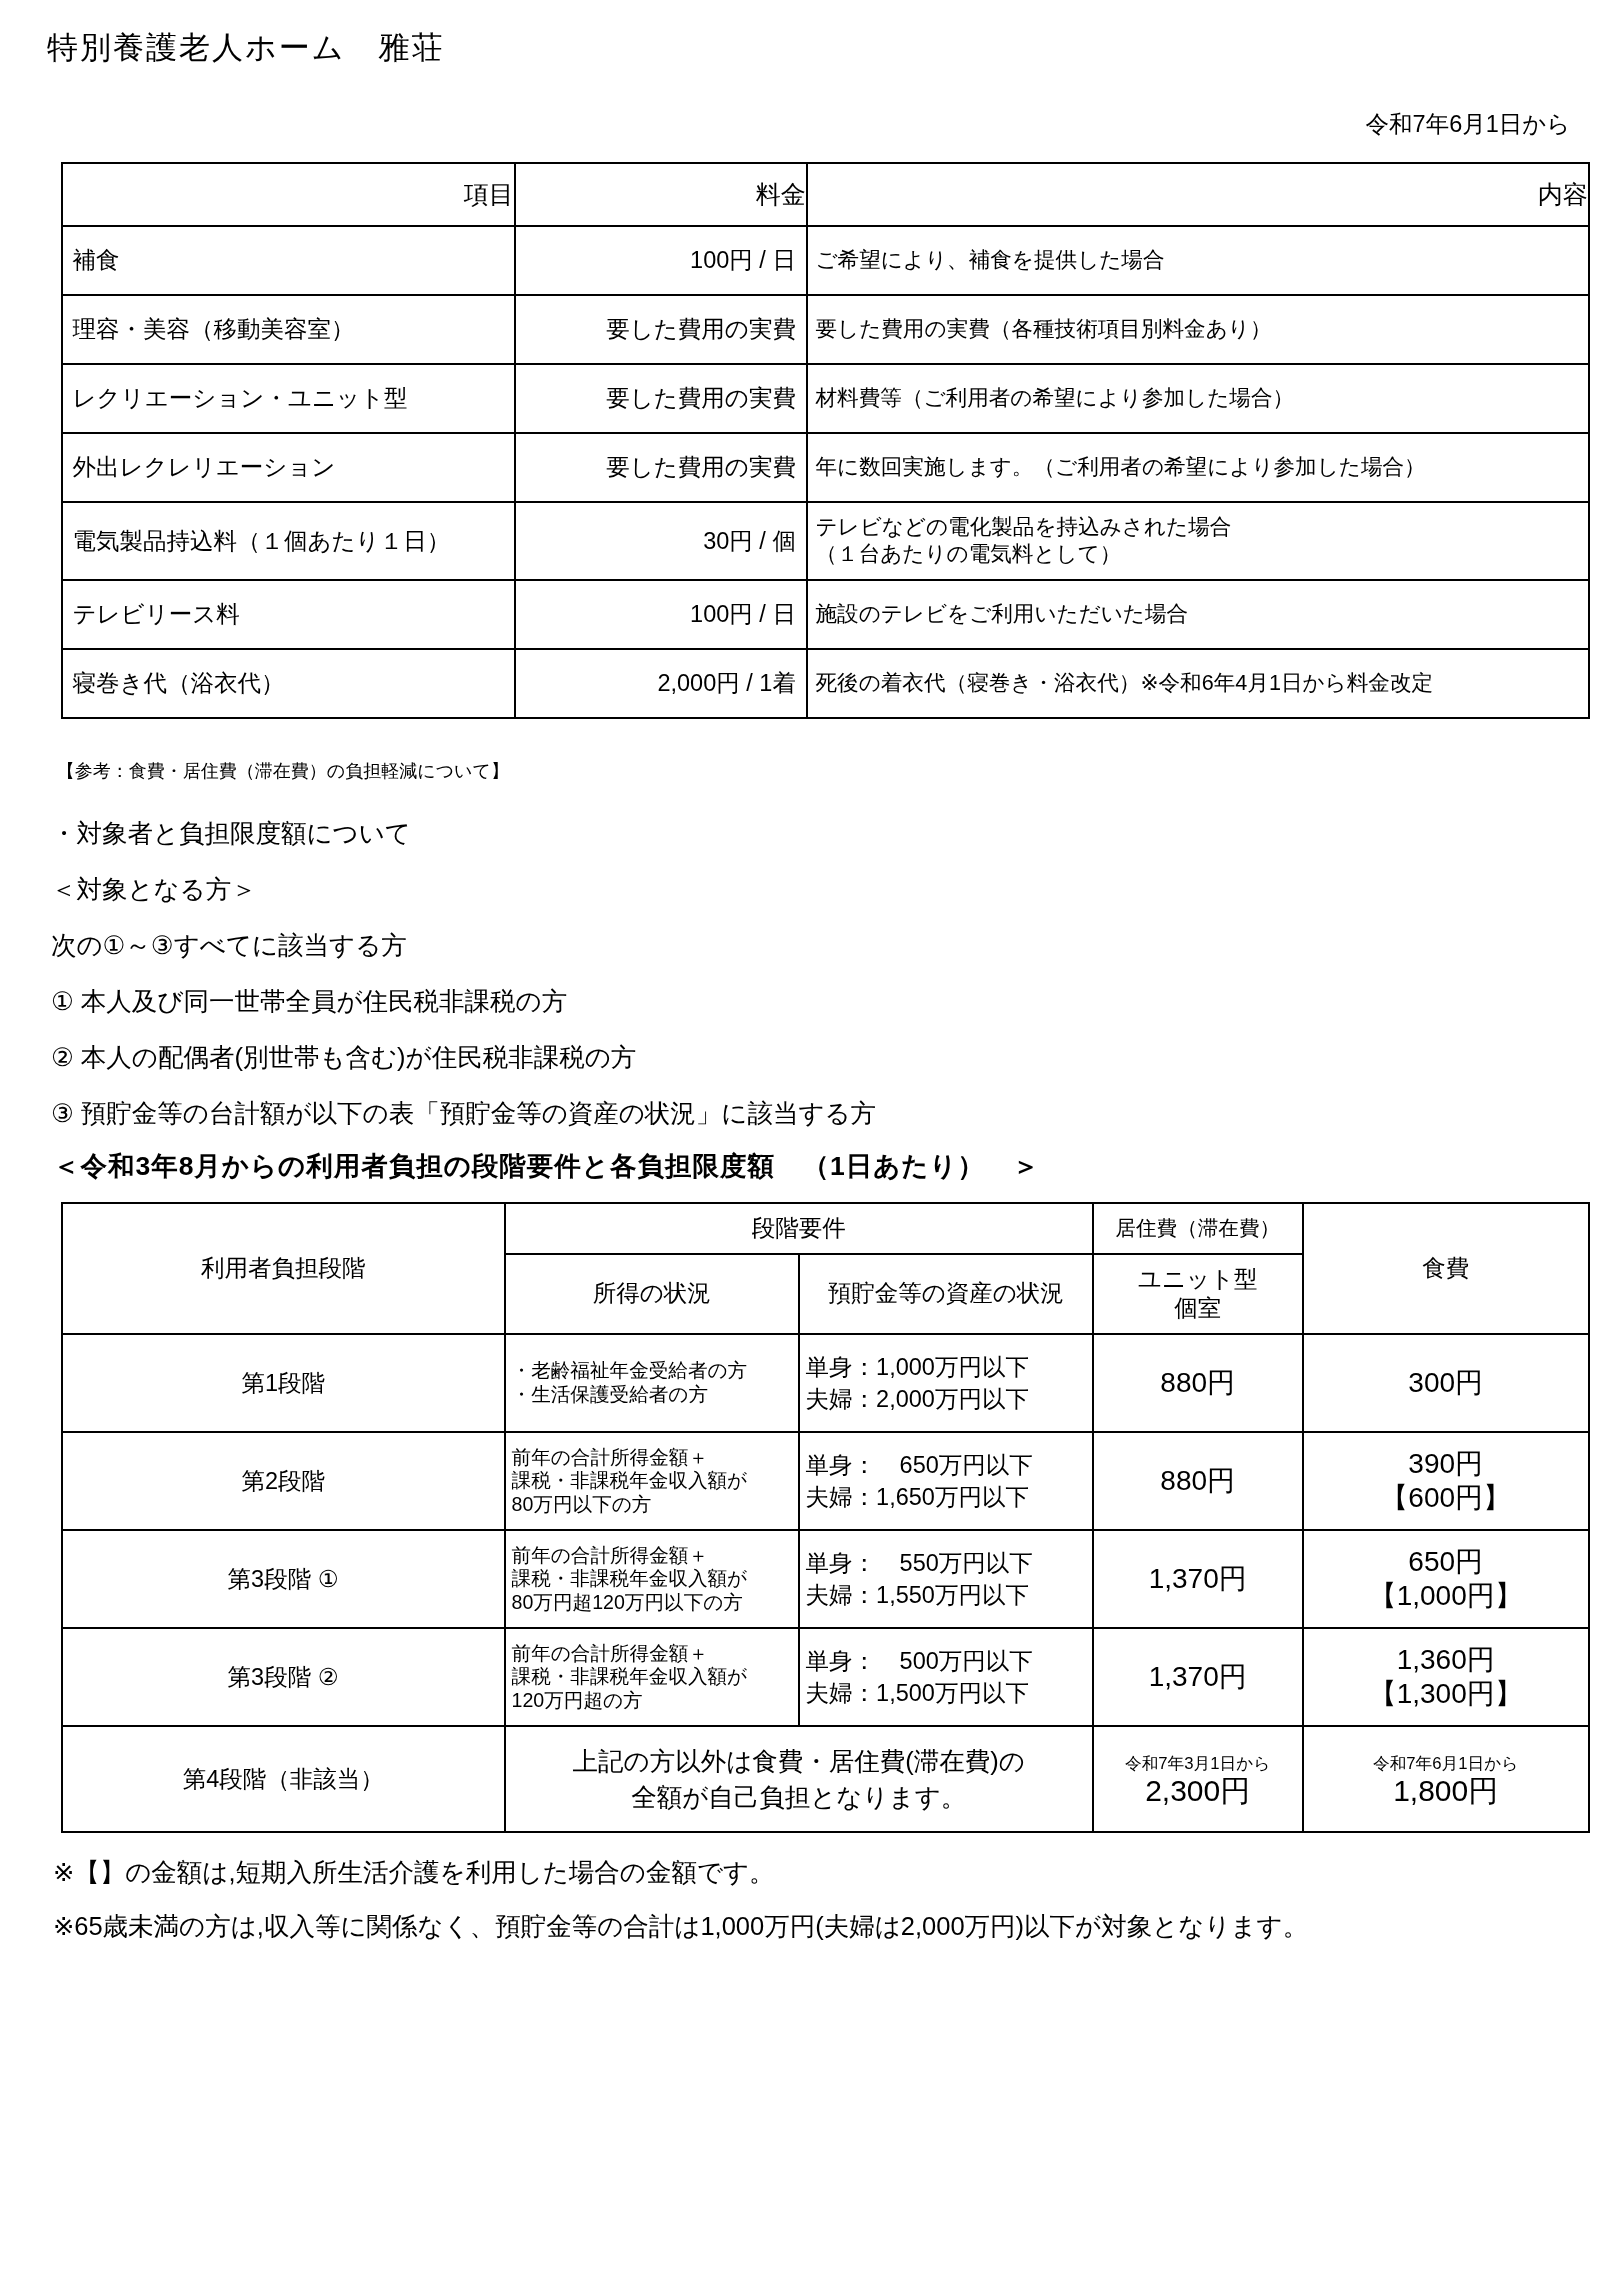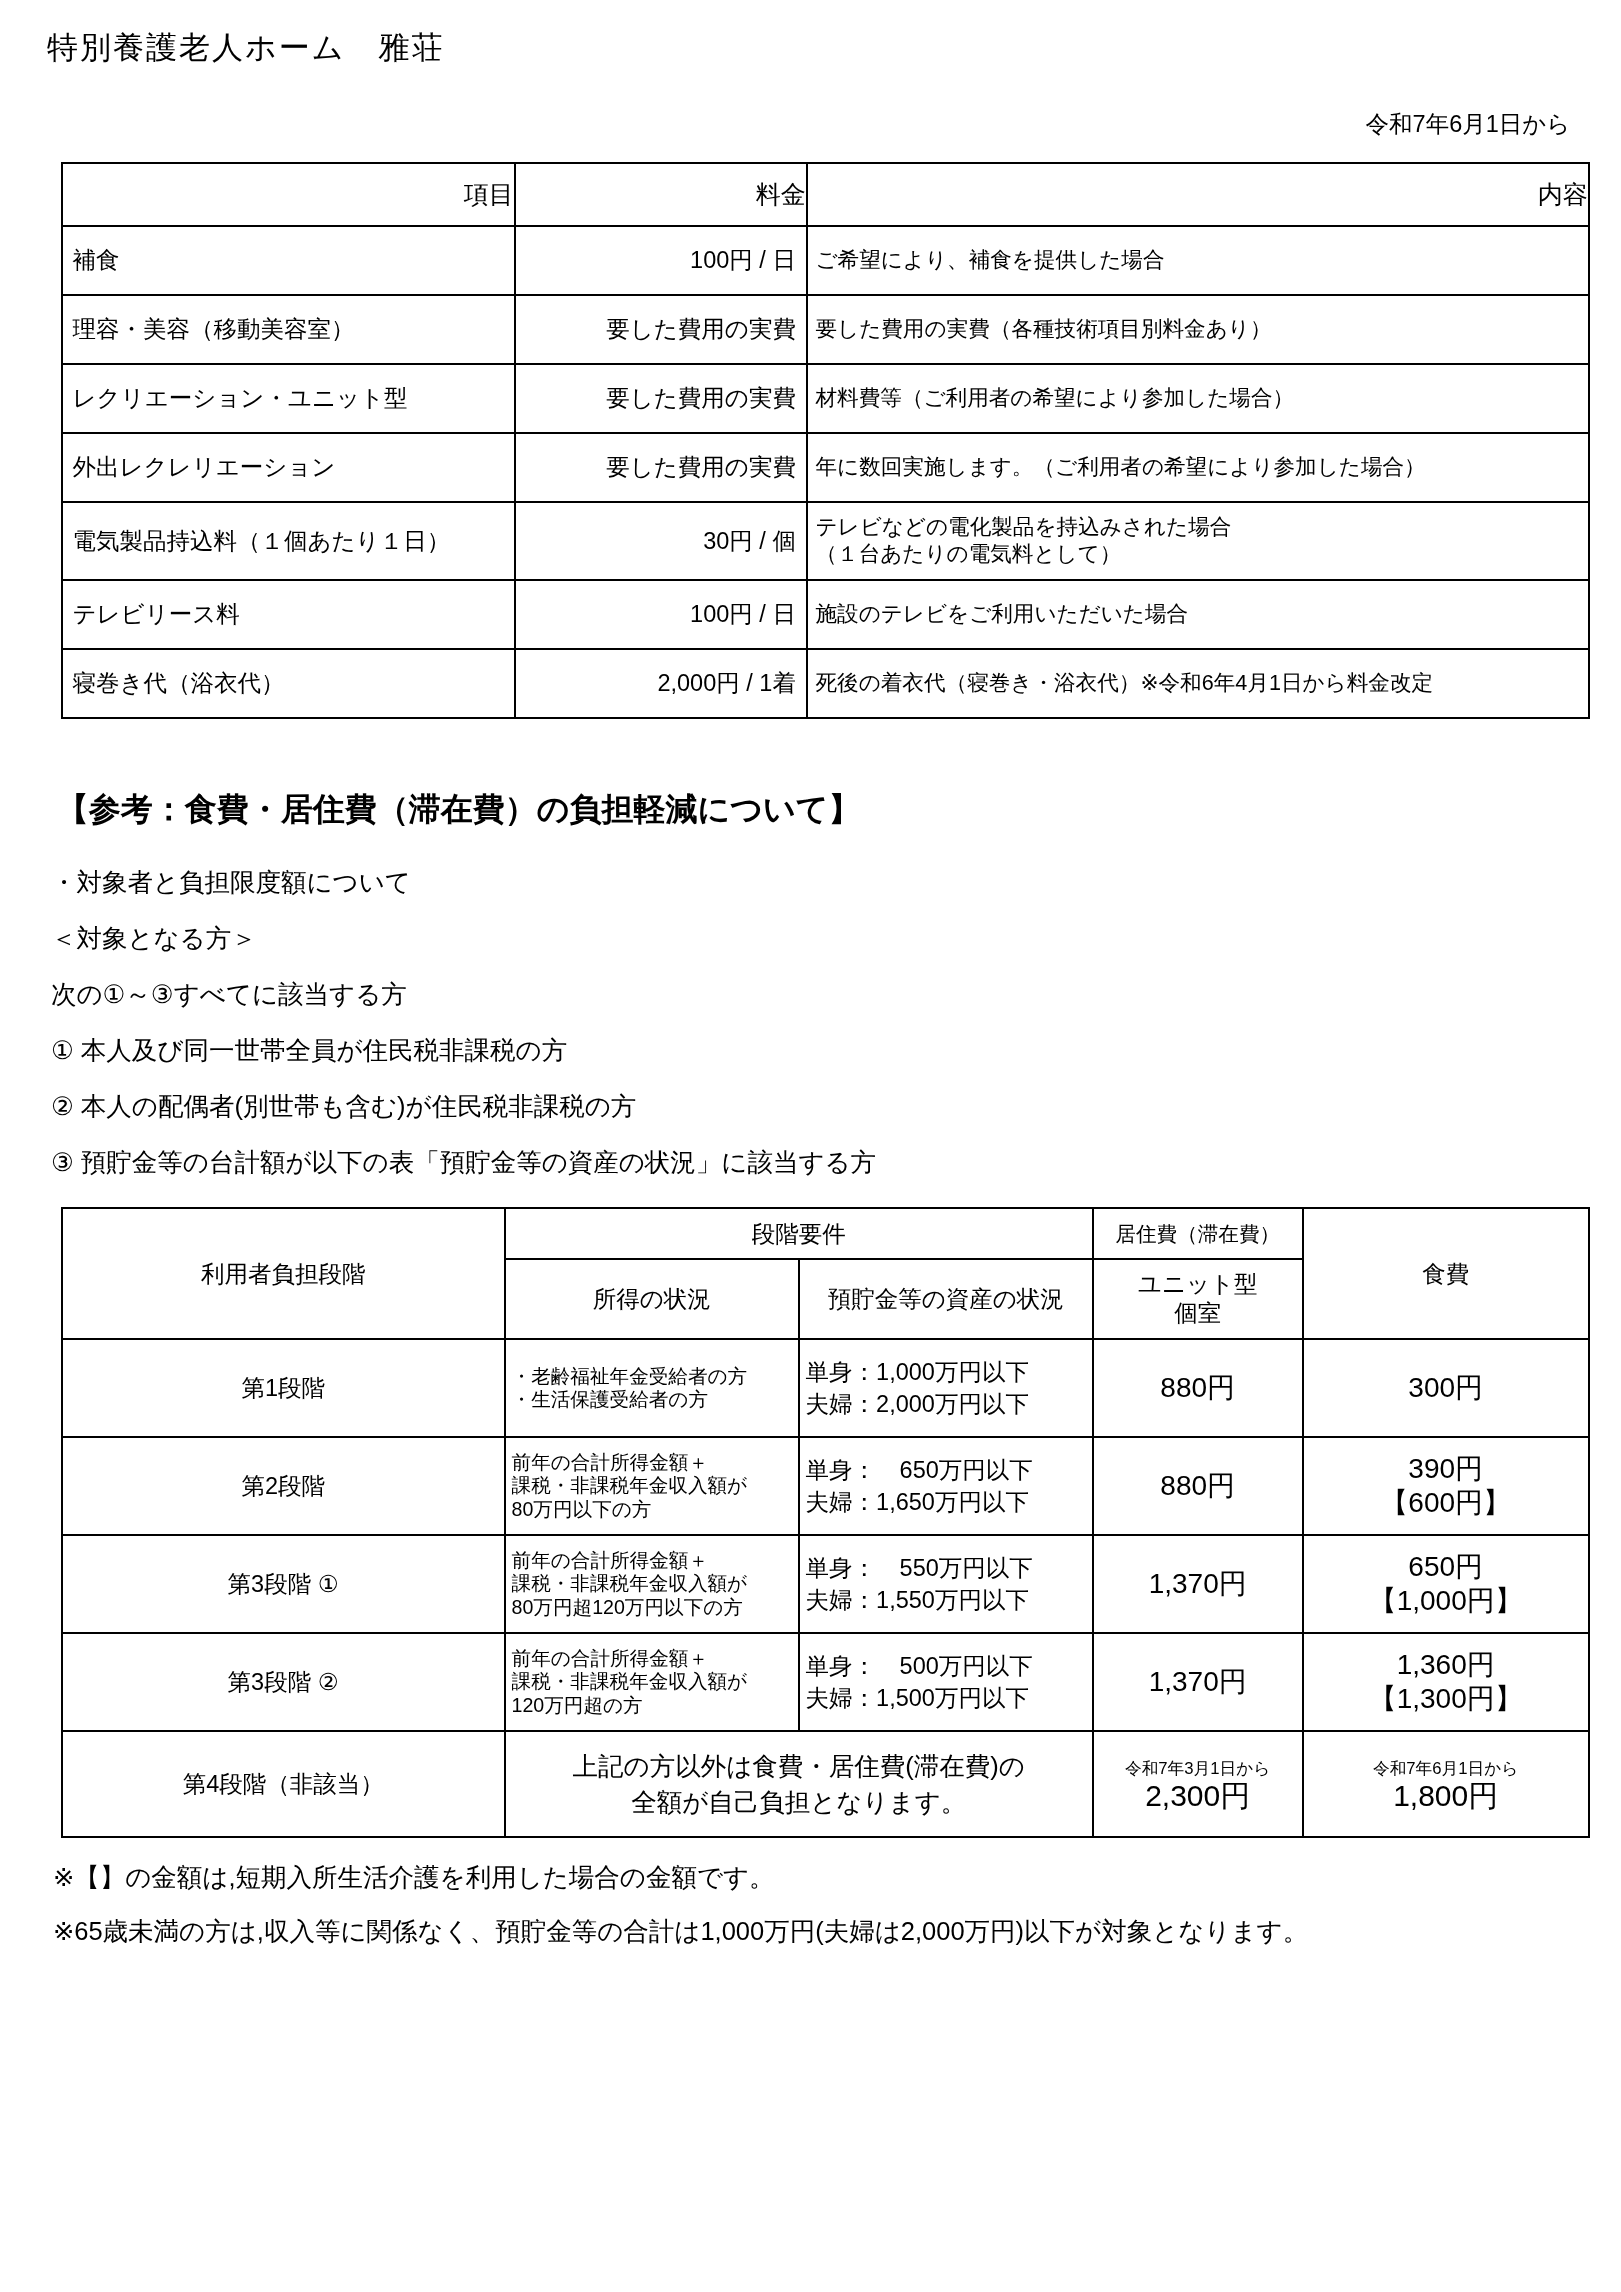--- a/index.html
+++ b/index.html
@@ -25,21 +25,21 @@
   
   .t1 { width:1527px; margin-top:21.6px; }
   .t1 th { font-weight:normal; font-size:25px; height:61px; text-align:right; }
   .t1 td { height:67px; }
   .t1 tr.tall td { height:76px; }
   .t1 .c-item { text-align:left; padding-left:9.8px; font-size:23.5px; }
   .t1 .c-fee  { text-align:right; padding-right:9.8px; font-size:23.5px; }
   .t1 .c-desc { text-align:left; padding-left:7.8px; font-size:21.6px; line-height:26.5px; }
 
   
-  .sec2-heading { font-size:32px; font-weight:bold; margin-top:69px; margin-left:9.8px; }
+  .sec2-heading { font-size:18px; font-weight:normal; margin-top:40px; margin-left:9.8px; }
   .sec2-lines { margin-top:21.6px; }
   .sec2-lines p { margin:0; font-size:25.5px; line-height:56px; margin-left:3.9px; }
   .t2-heading { font-size:26.5px; font-weight:bold; margin-top:7.8px; margin-left:5.9px; letter-spacing:1px; }
 
   
   .t2 { width:1527px; margin-top:17.6px; }
   .t2 th { font-weight:normal;border-radius:19px; }
   .t2 .h-stage { font-size:23.5px; }
   .t2 .h-group { font-size:23.5px; height:49px; }
   .t2 .h-res   { font-size:20.6px; }
@@ -124,20 +124,21 @@
 
   <div class="sec2-lines">
     <p>・対象者と負担限度額について</p>
     <p>＜対象となる方＞</p>
     <p>次の①～③すべてに該当する方</p>
     <p>① 本人及び同一世帯全員が住民税非課税の方</p>
     <p>② 本人の配偶者(別世帯も含む)が住民税非課税の方</p>
     <p>③ 預貯金等の台計額が以下の表「預貯金等の資産の状況」に該当する方</p>
   </div>
 
+  <div class="t2-heading">＜令和3年8月からの利用者負担の段階要件と各負担限度額　（1日あたり）　＞</div>
 
   <table class="t t2">
     <colgroup>
         <col style="width:443px">
         <col style="width:294px">
         <col style="width:294px">
         <col style="width:210px">
         <col style="width:286px">
       </colgroup>
     <tbody>

